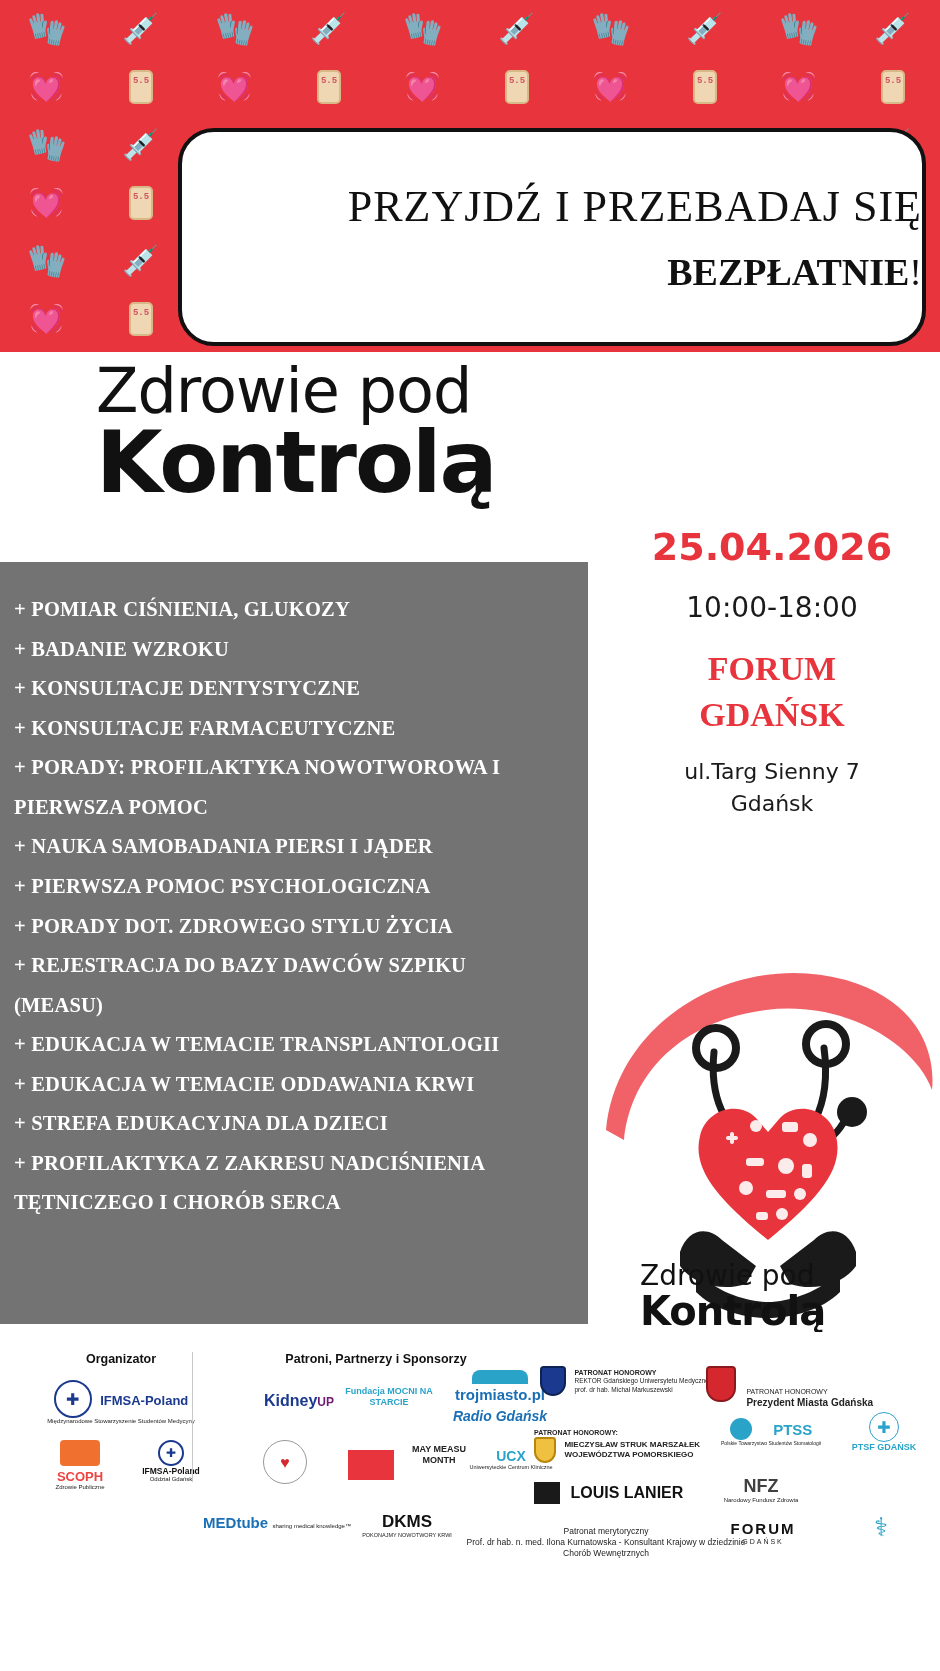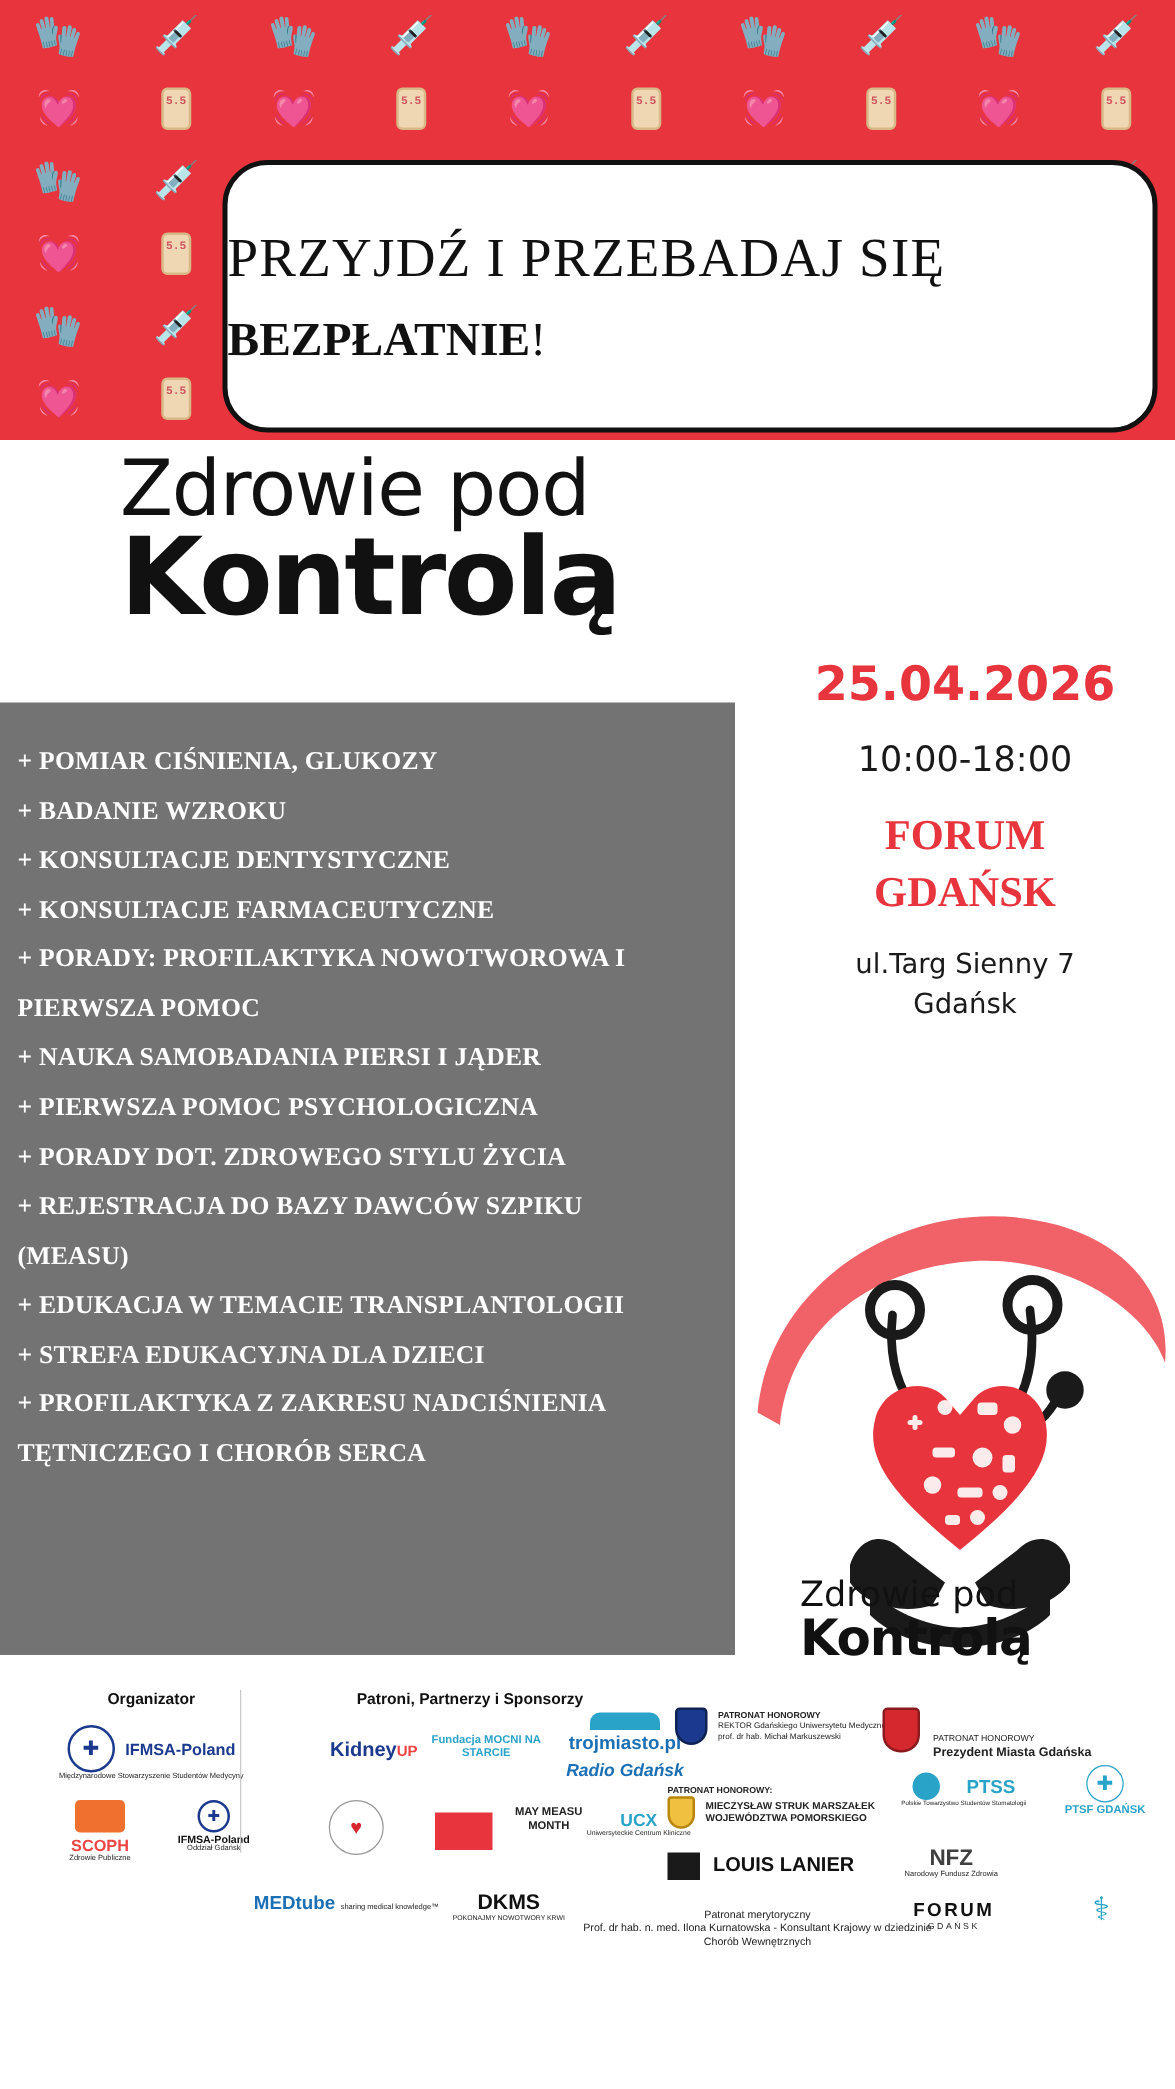--- a/index.html
+++ b/index.html
@@ -35,21 +35,21 @@
     background:#f0d7b4; border:2px solid #d9b888;
     display:flex; align-items:flex-start; justify-content:center;
     padding-top:4px;
   }
   .meter-shape span { font-size:9px; color:#cf5560; font-weight:bold; font-family:"Liberation Mono", monospace;}
 
   
   .headline-box {
     position:absolute; top:128px; left:178px; width:748px; height:218px;
     background:#ffffff; border:4px solid #111; border-radius:36px;
-    display:flex; flex-direction:column; align-items:flex-start; justify-content:center;
+    display:flex; flex-direction:column; align-items:flex-end; justify-content:center;
     gap:18px;
   }
   .headline-1 {
     font-family:"Liberation Serif", serif;
     font-size:44px; letter-spacing:1px; color:#111;
   }
   .headline-2 {
     font-family:"Liberation Serif", serif;
     font-size:38px; font-weight:bold; color:#111;
   }
@@ -264,20 +264,21 @@
         <li>+ KONSULTACJE DENTYSTYCZNE</li>
         <li>+ KONSULTACJE FARMACEUTYCZNE</li>
         <li>+ PORADY: PROFILAKTYKA NOWOTWOROWA I</li>
         <li>PIERWSZA POMOC</li>
         <li>+ NAUKA SAMOBADANIA PIERSI I JĄDER</li>
         <li>+ PIERWSZA POMOC PSYCHOLOGICZNA</li>
         <li>+ PORADY DOT. ZDROWEGO STYLU ŻYCIA</li>
         <li>+ REJESTRACJA DO BAZY DAWCÓW SZPIKU</li>
         <li>(MEASU)</li>
         <li>+ EDUKACJA W TEMACIE TRANSPLANTOLOGII</li>
+        <li>+ EDUKACJA W TEMACIE ODDAWANIA KRWI</li>
         <li>+ STREFA EDUKACYJNA DLA DZIECI</li>
         <li>+ PROFILAKTYKA Z ZAKRESU NADCIŚNIENIA</li>
         <li>TĘTNICZEGO I CHORÓB SERCA</li>
       </ul>
   </div>
 
   <div class="info">
     <div class="date">25.04.2026</div>
     <div class="time">10:00-18:00</div>
     <div class="venue">
@@ -349,21 +350,21 @@
         <span class="badge-circle" style="width:26px;height:26px;font-size:12px;">✚</span>
         <div class="f-col-title" style="font-size:8.5px;">IFMSA-Poland</div>
         <div class="f-sub" style="font-size:6px;">Oddział Gdańsk</div>
       </div>
 
       <div class="fitem" style="top:8px; left:230px; width:260px;">
         <div class="f-col-title">Patroni, Partnerzy i Sponsorzy</div>
       </div>
 
       <div class="fitem" style="top:48px; left:228px; width:110px;">
-        <span class="logo-text" style="font-size:16px;">Kidney</span><span style="color:#ef4444;font-size:12px;font-weight:bold;">UP</span>
+        <span class="logo-text" style="font-size:16px;">Kidney</span><span style="color:#701a75;font-size:12px;font-weight:bold;">UP</span>
       </div>
 
       <div class="fitem" style="top:42px; left:318px; width:110px;">
         <div class="f-sub" style="font-size:9px;color:#2aa3c9;font-weight:bold;line-height:1.25;">Fundacja MOCNI NA STARCIE</div>
       </div>
 
       <div class="fitem" style="top:26px; left:424px; width:120px;">
         <div style="width:56px;height:14px;background:#2aa3c9;border-radius:8px 8px 0 0;margin:0 auto 2px;"></div>
         <div class="f-col-title" style="font-size:15px;color:#1b6fb5;">trojmiasto.pl</div>
       </div>

